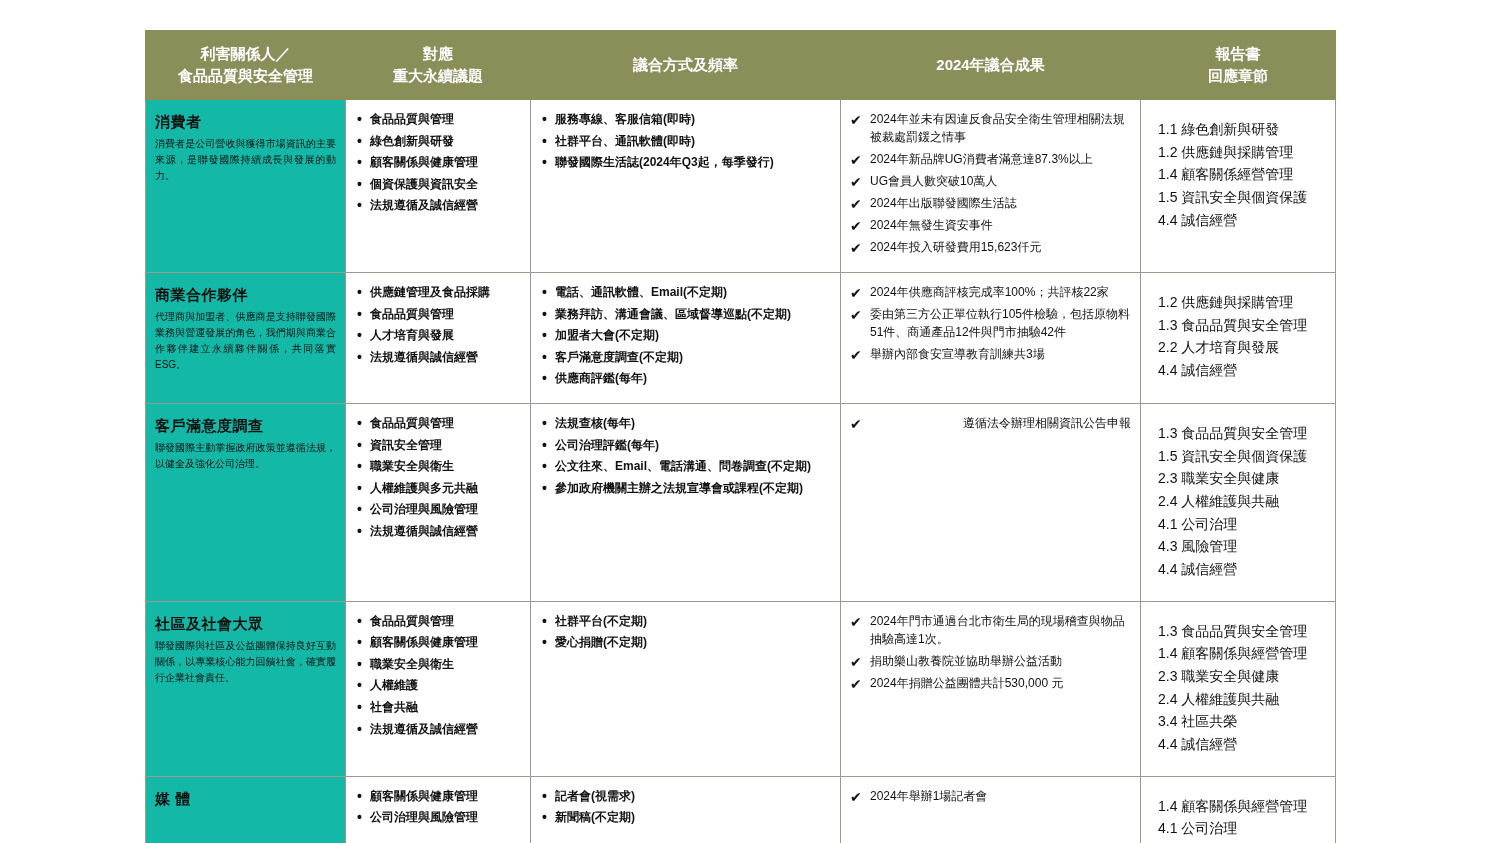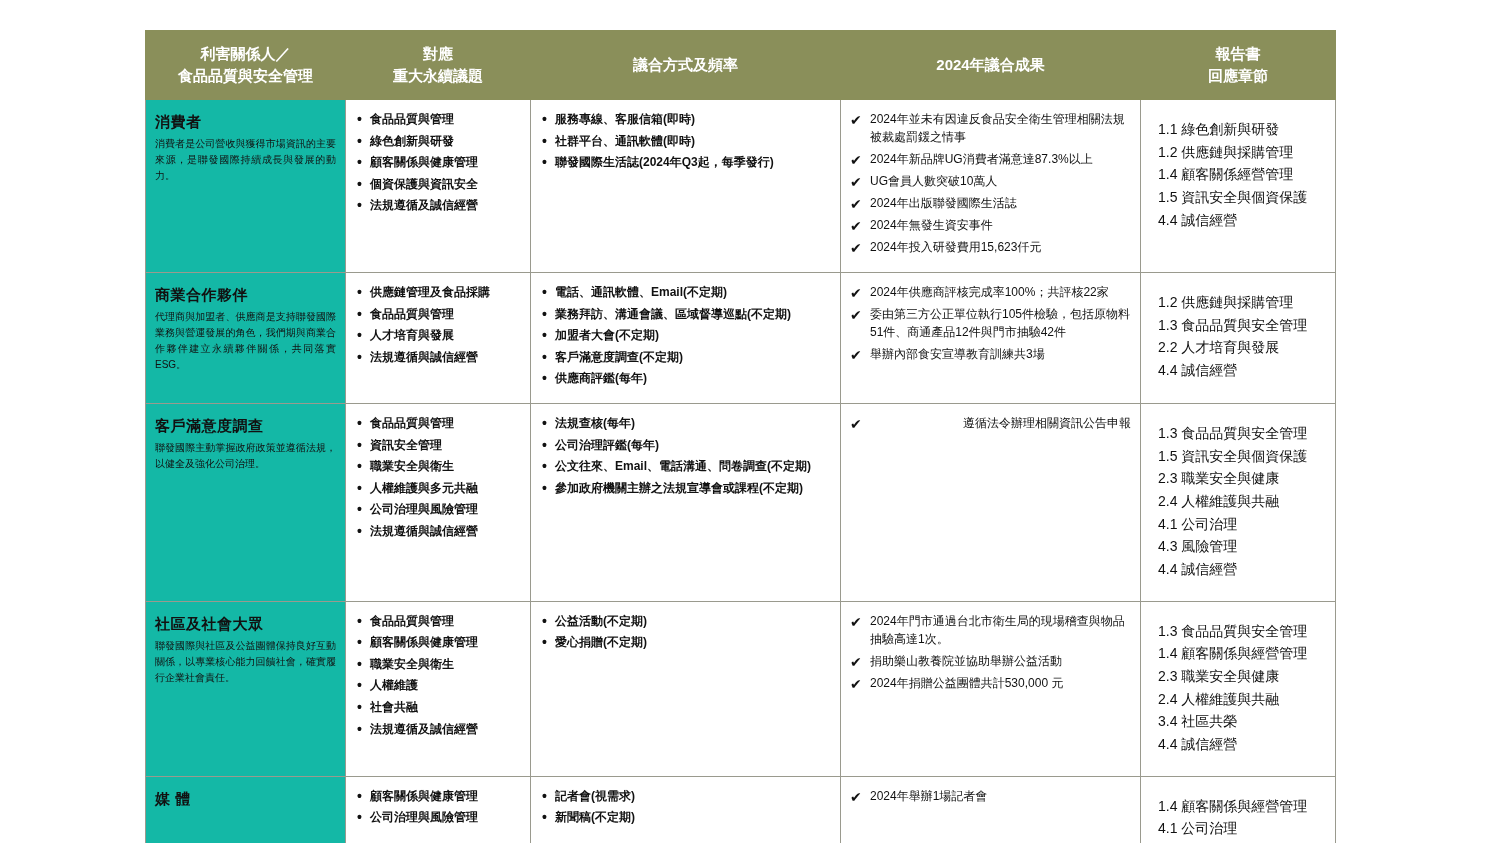--- a/index.html
+++ b/index.html
@@ -288,21 +288,21 @@
               <li>食品品質與管理</li>
               <li>顧客關係與健康管理</li>
               <li>職業安全與衛生</li>
               <li>人權維護</li>
               <li>社會共融</li>
               <li>法規遵循及誠信經營</li>
             </ul>
           </td>
           <td class="c-engage">
             <ul class="bullets">
-              <li>公益活動(不定期)</li>
+              <li>社群平台(不定期)</li>
               <li>愛心捐贈(不定期)</li>
             </ul>
           </td>
           <td class="c-result">
             <ul class="checks">
               <li>2024年門市通過台北市衛生局的現場稽查與物品抽驗高達1次。</li>
               <li>捐助樂山教養院並協助舉辦公益活動</li>
               <li>2024年捐贈公益團體共計530,000 元</li>
             </ul>
           </td>

